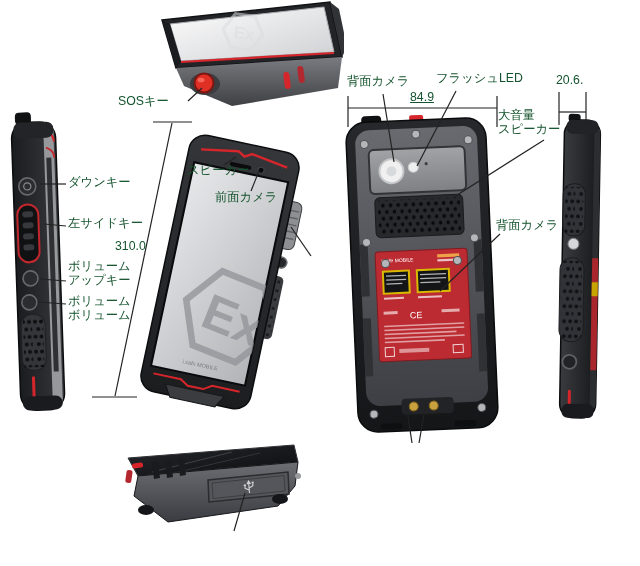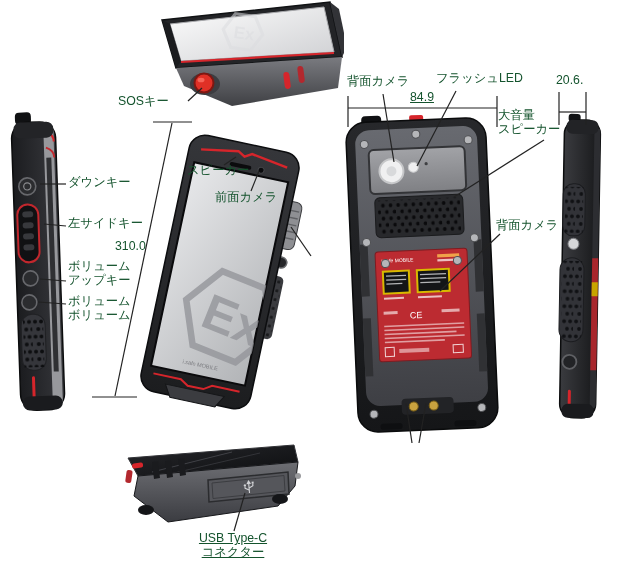--- a/index.html
+++ b/index.html
@@ -361,18 +361,14 @@
       <span>スピーカー</span>
   </div>
   <div class="lbl" style="left:496px;top:219px">
       <span>背面カメラ</span>
     </div>
   <div class="lbl dim" style="left:556px;top:74px">
       <span>20.6.</span>
     </div>
 
 
-  <div class="lbl c" style="left:181px;top:532px;width:104px">
-    <span>USB Type-C</span>
-      <span>コネクター</span>
-  </div>
 
 </div>
 
 </body></html>

